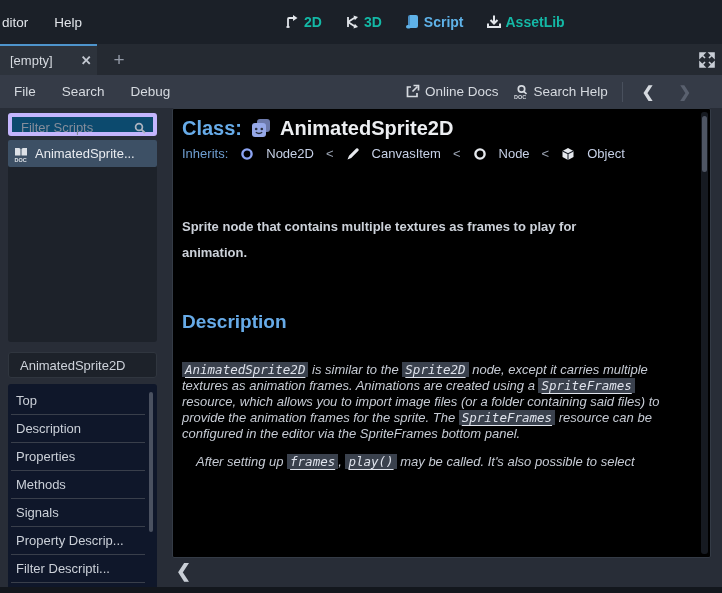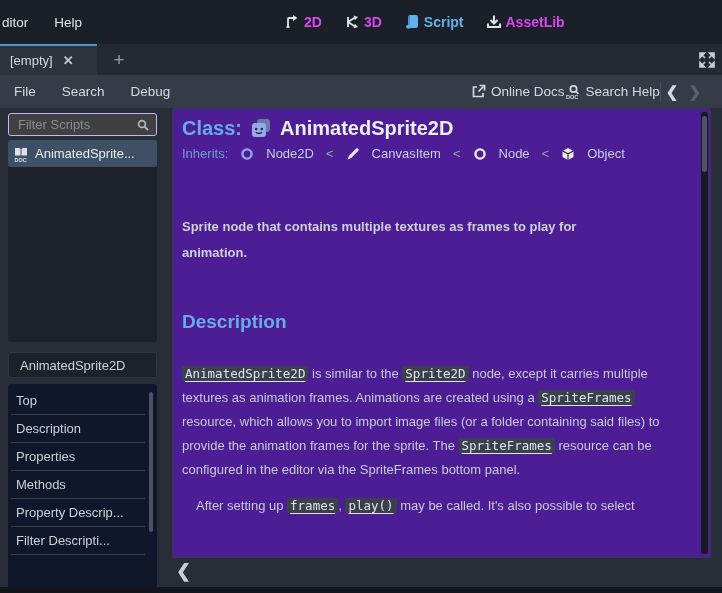--- a/index.html
+++ b/index.html
@@ -11,75 +11,75 @@
     color:#d6dae0; font-size:13px;
     -webkit-font-smoothing:antialiased;
   }
   svg { display:block; }
 
   
   .topbar { position:absolute; left:0; top:0; width:722px; height:44px; background:#1b2028;text-align:right; }
   .topbar-menus { position:absolute; left:2px; top:0; height:44px; display:flex; align-items:center; gap:26px; font-size:13.5px; color:#e2e5ea; }
   .topbar-menus .menu-item { cursor:default; }
   .ctx-group { position:absolute; left:284px; top:0; height:44px; display:flex; align-items:center; gap:22px; }
-  .ctx-btn { display:flex; align-items:center; gap:4px; font-size:14px; font-weight:bold; color:#d946ef; cursor:default; }
+  .ctx-btn { display:flex; align-items:center; gap:4px; font-size:14px; font-weight:bold; color:#14b8a6; cursor:default; }
   .ctx-btn.active { color:#5fb2e8; }
 
   
   .tabbar { position:absolute; left:0; top:44px; width:722px; height:31px; background:#252a32; }
-  .tab { position:absolute; left:0; top:0; height:31px; width:97px; background:#2d333c; border-top:2px solid #4e94cc; display:flex; align-items:center; padding:0 10px; gap:10px; }
+  .tab { position:absolute; left:0; top:0; height:31px; width:97px; background:#2d333c; border-top:2px solid #4e94cc; display:flex; align-items:center; padding:0 10px; gap:28px; }
   .tab-label { font-size:13px; color:#d6dae0; }
   .tab-close { font-size:13px; color:#c3c8d1; font-weight:bold; line-height:1; cursor:default; }
   .tab-add { position:absolute; left:106px; top:0; height:31px; width:26px; display:flex; align-items:center; justify-content:center; font-size:19px; color:#939aa7; cursor:default; }
   .fs-btn { position:absolute; right:6px; top:7px; width:18px; height:18px; }
 
   
   .menubar { position:absolute; left:0; top:75px; width:722px; height:33px; background:#353b47; display:flex; align-items:center; }
   .menubar .menu-item { padding:0 13px; font-size:13.5px; color:#d6dae0; cursor:default; }
   .menubar .menu-item:first-child { padding-left:14px; }
-  .mb-right { margin-left:auto; display:flex; align-items:center; gap:0; padding-right:16px; }
+  .mb-right { margin-left:auto; display:flex; align-items:center; gap:14px; padding-right:26px; }
   .mb-action { display:flex; align-items:center; gap:5px; font-size:13.5px; color:#d6dae0; cursor:default; }
   .mb-sep { width:1px; height:20px; background:#49505d; }
   .nav-arrow { font-size:15px; font-weight:bold; padding:0 5px; }
   .nav-back { color:#d6dae0; }
   .nav-fwd { color:#59606e; }
 
   
   .workspace { position:absolute; left:0; top:108px; width:722px; height:485px; background:#282d37; }
 
   
-  .filter-box { position:absolute; left:8px; top:5px; width:149px; height:23px; background:#404040; border:1px solid #c4b5fd; border-radius:3px; }
+  .filter-box { position:absolute; left:8px; top:5px; width:149px; height:23px; background:#0c4a6e; border:4px solid #c4b5fd; border-radius:3px; }
   .filter-box input { width:118px; height:21px; background:transparent; border:none; outline:none; padding:0 0 0 9px; color:#c8cdd5; font-size:13px; font-family:"Liberation Sans",sans-serif; }
   .filter-box input::placeholder { color:#858d9b; opacity:1; }
   .filter-box .search-ic { position:absolute; right:6px; top:4px; }
 
   .script-list { position:absolute; left:8px; top:32px; width:149px; height:202px; background:#1d222a; border-radius:3px; }
   .script-item { margin:0; height:27px; background:#3d5065; border-radius:2px; display:flex; align-items:center; gap:6px; padding-left:5px; }
   .script-item-label { font-size:13px; color:#e9ecf1; white-space:nowrap; overflow:hidden; }
 
   .name-box { position:absolute; left:8px; top:244px; width:149px; height:26px; background:#1d222a; border:1px solid #30363f; border-radius:3px; display:flex; align-items:center; padding-left:11px; font-size:13px; color:#ced3db; }
 
   .sections { position:absolute; left:8px; top:276px; width:149px; height:206px; background:#0f172a; border-radius:3px; padding-top:3px; overflow:hidden; }
   .section-item { height:28px; display:flex; align-items:center; padding-left:5px; margin:0 12px 0 3px; font-size:13px; color:#cbd0d8; border-bottom:1px solid #393f4b; }
   .section-item:last-child { border-bottom:none; }
   .sections .vscroll { position:absolute; right:4px; top:8px; width:4px; height:140px; background:#4a5160; border-radius:2px; }
 
   
-  .docpanel { position:absolute; left:172px; top:0px; width:539px; height:450px; background:#4c1d95; border:1px solid #343b46; border-radius:2px; overflow:hidden; }
+  .docpanel { position:absolute; left:172px; top:0px; width:539px; height:450px; background:#000000; border:1px solid #343b46; border-radius:2px; overflow:hidden; }
   .doc-inner { padding-left:9px; }
   .class-line { margin-top:7px; display:flex; align-items:center; gap:7px; }
   .class-kw { font-size:20px; font-weight:bold; color:#67abe8; }
   .class-name { font-size:20px; font-weight:bold; color:#eceef1; }
   .inherits-line { margin-top:6px; display:flex; align-items:center; gap:12px; font-size:13px; }
   .inherits-kw { color:#6f9fd2; }
   .inh-link { color:#c6d0e6; text-underline-offset:3px; cursor:default; }
   .inh-sep { color:#9aa3b2; }
   .brief { margin-top:53px; width:452px; font-size:13px; font-weight:bold; line-height:26px; color:#ccd1d9; }
   .desc-heading { margin-top:45px; font-size:19px; font-weight:bold; color:#67abe8; }
-  .doc-para { margin-top:29px; width:492px; font-size:13px; line-height:24px; color:#c6cbd4; }
+  .doc-para { margin-top:29px; width:492px; font-size:13px; line-height:16px; color:#c6cbd4;font-style:italic; }
   .doc-para.second { margin-top:12px; padding-left:14px; width:506px; }
   .code { font-family:"DejaVu Sans Mono", monospace; font-size:12.5px; background:#3a414d; padding:0 3px; color:#dfe3ec; text-decoration:underline; text-underline-offset:3px; cursor:default; }
   .doc-scroll { position:absolute; right:2px; top:3px; width:7px; height:442px; background:#161a21; border-radius:3px; }
   .doc-scroll .thumb { position:absolute; left:1px; top:4px; width:5px; height:56px; background:#4e5563; border-radius:2.5px; }
 
   
   .collapse-btn { position:absolute; left:176px; top:452px; font-size:18px; font-weight:bold; color:#c9ced6; cursor:default; }
   .bottom-strip { position:absolute; left:0; bottom:0; width:722px; height:6px; background:#13171d; }
 
   .ic { flex:none; }
@@ -218,20 +218,21 @@
 
   <div class="name-box">
     <span>AnimatedSprite2D</span>
   </div>
 
   <div class="sections">
     <div class="section-item">Top</div>
     <div class="section-item">Description</div>
     <div class="section-item">Properties</div>
     <div class="section-item">Methods</div>
+    <div class="section-item">Signals</div>
     <div class="section-item">Property Descrip...</div>
     <div class="section-item">Filter Descripti...</div>
     <div class="vscroll"></div>
   </div>
 
   <div class="docpanel">
     <div class="doc-inner">
       <div class="class-line">
         <span class="class-kw">Class:</span>
         <span class="ic">

